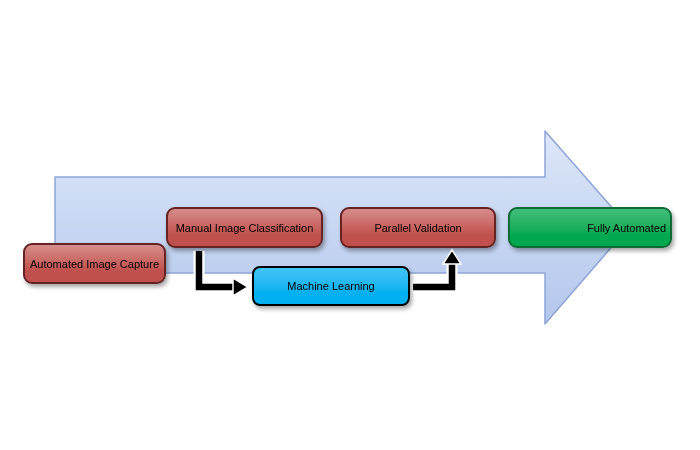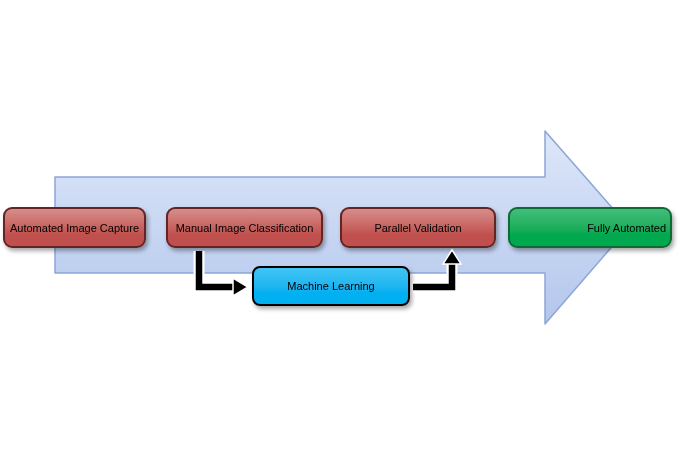--- a/index.html
+++ b/index.html
@@ -34,21 +34,21 @@
       color-mix(in srgb, var(--stage-red,#c0504d), white 35%) 0%,
       var(--stage-red,#c0504d) 70%);
   }
   .stage.green{
     border-color:var(--stage-green-border,#0e6b34);
     background:var(--stage-green,#00a84f);
     background:linear-gradient(to bottom,
       color-mix(in srgb, var(--stage-green,#00a84f), white 25%) 0%,
       var(--stage-green,#00a84f) 70%);
   }
-  .stage1{left:3px;width:143px;}
+  .stage1{left:23px;width:143px;margin-top:36px;}
   .stage2{left:166px;width:157px;}
   .stage3{left:340px;width:156px;}
   .stage4{left:508px;width:164px;justify-content:flex-end;}
 
   .callout{
     position:absolute;
     left:252px;top:266px;width:158px;height:40px;
     border-radius:8px;
     border:2.5px solid var(--callout-border,#000);
     background:var(--callout-blue,#00b0f0);

